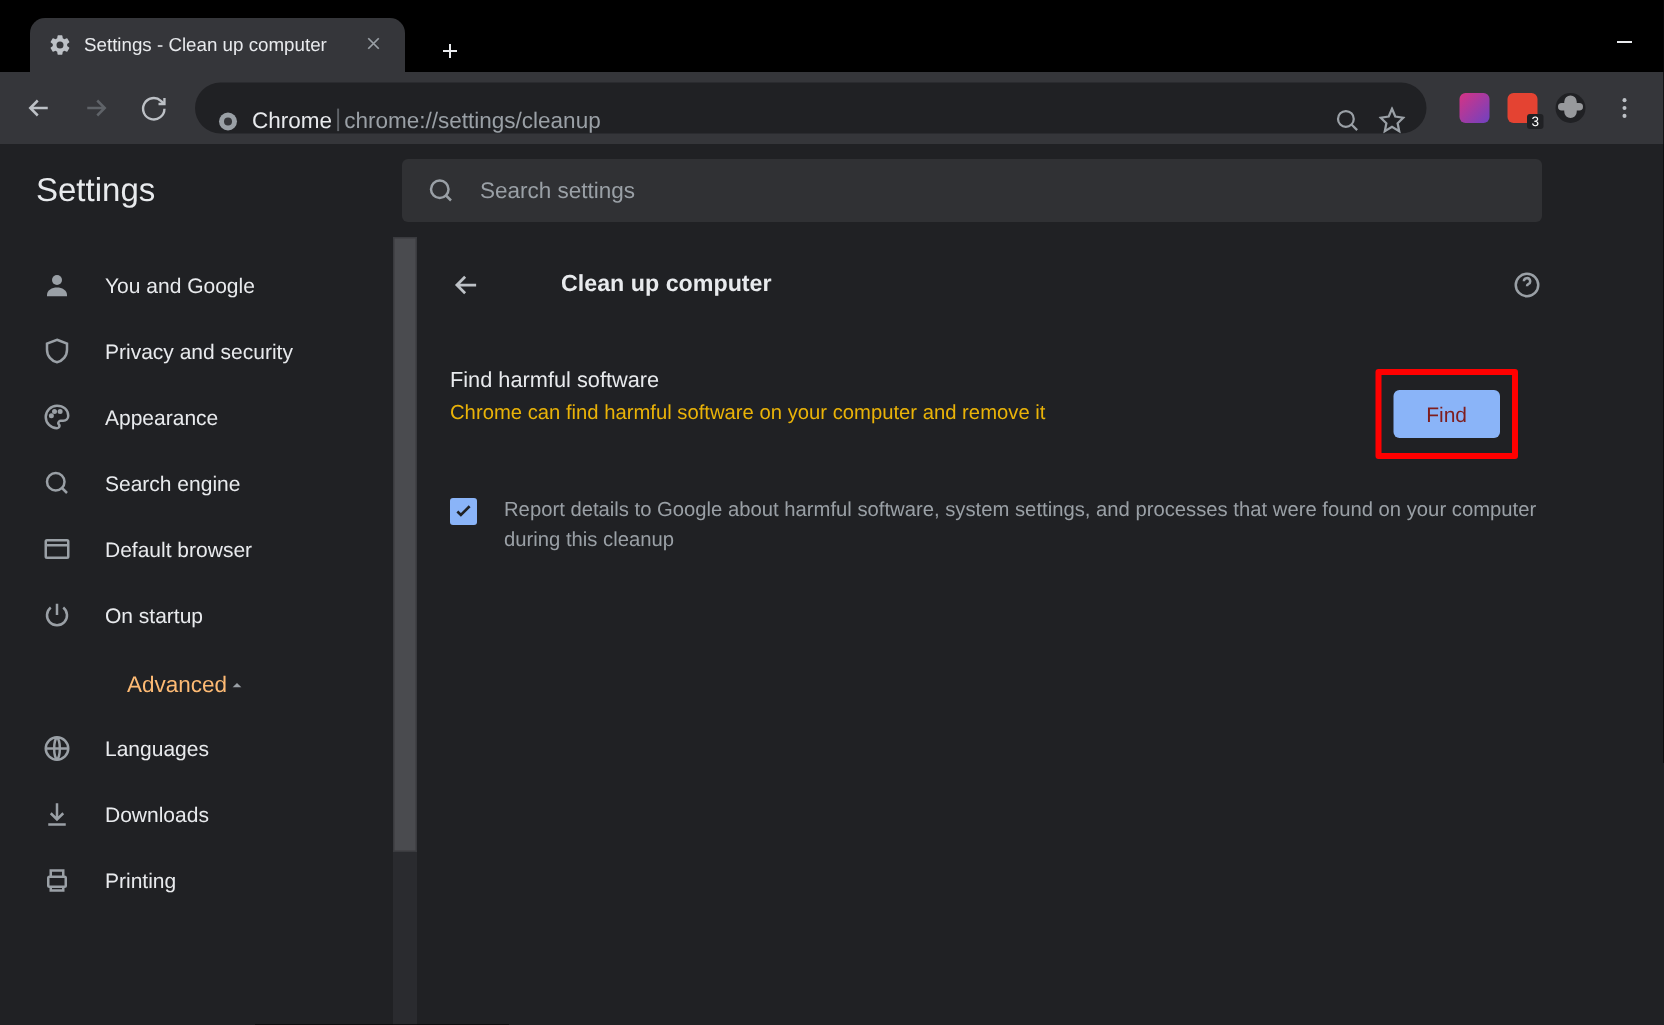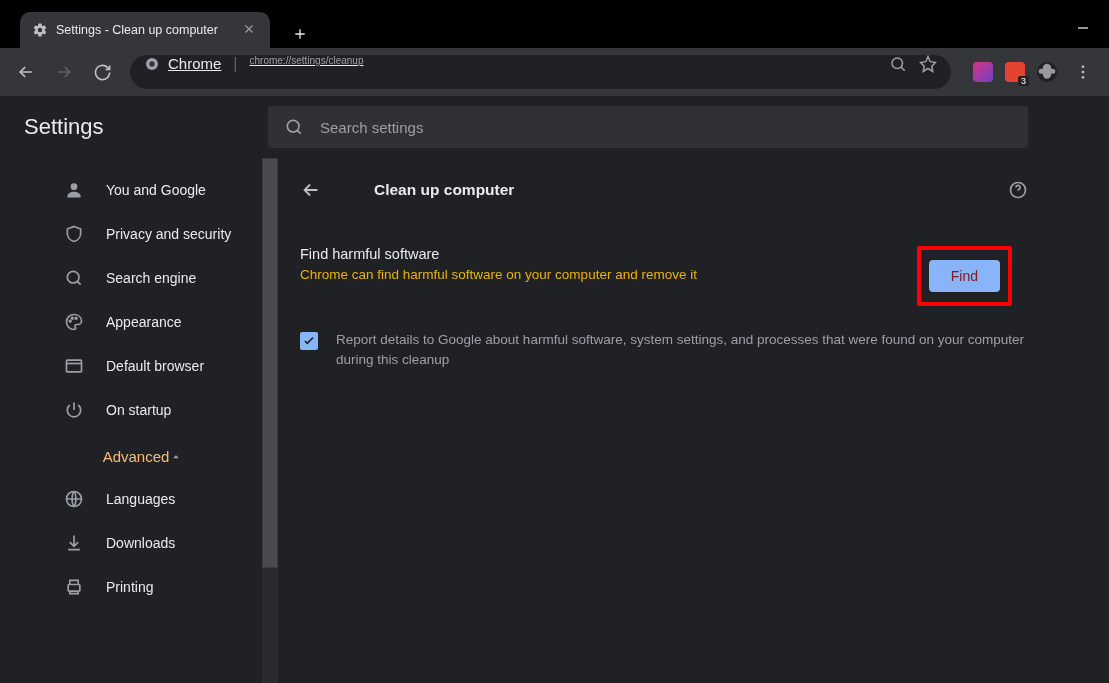--- a/index.html
+++ b/index.html
@@ -12,24 +12,24 @@
   .tab .favicon { width: 16px; height: 16px; color: #bdc1c6; }
   .tab .title { font-size: 12.5px; color: #e8eaed; flex: 1; white-space: nowrap; overflow: hidden; }
   .tab .close { width: 16px; height: 16px; color: #9aa0a6; }
   .newtab { width: 28px; height: 28px; display: flex; align-items: center; justify-content: center; margin-left: 16px; color: #e8eaed; }
   .win-controls { margin-left: auto; display: flex; gap: 24px; padding-right: 12px; padding-bottom: 14px; color: #e8eaed; }
 
   
   .toolbar { height: 48px; background: #35363a; display: flex; align-items: center; padding: 0 10px; gap: 6px; }
   .tbtn { width: 32px; height: 32px; display: flex; align-items: center; justify-content: center; color: #bdc1c6; border-radius: 50%; }
   .tbtn.disabled { color: #5f6368; }
-  .omnibox { flex: 1; height: 34px; background: #202124; border-radius: 17px; display: flex; align-items: flex-start; padding: 0 14px; gap: 10px; margin: 0 6px; text-decoration: underline; }
+  .omnibox { flex: 1; height: 34px; background: #202124; border-radius: 17px; display: flex; align-items: flex-end; padding: 0 14px; margin: 0 6px; }
   .omni-chip { display: flex; align-items: center; gap: 8px; color: #e8eaed; font-size: 15px; }
   .omni-sep { color: #5f6368; font-size: 16px; margin: 0 2px; }
-  .omni-url { color: #9aa0a6; font-size: 10px; }
+  .omni-url { color: #9aa0a6; font-size: 15px; }
   .omni-right { margin-left: auto; display: flex; align-items: center; gap: 12px; color: #9aa0a6; }
   .exts { display: flex; align-items: center; gap: 12px; margin: 0 4px 0 10px; }
   .ext { width: 20px; height: 20px; border-radius: 4px; position: relative; }
   .ext-badge { position: absolute; bottom: -4px; right: -4px; background: #202124; color: #fff; font-size: 9px; padding: 0 3px; border-radius: 2px; }
 
   
   .content { display: flex; height: calc(683px - 48px - 48px); }
 
   
   .page-header { height: 62px; display: flex; align-items: center; }
@@ -38,21 +38,21 @@
   .search-box { flex: 1; height: 42px; background: #303134; border-radius: 4px; display: flex; align-items: center; padding: 0 16px; gap: 16px; color: #9aa0a6; max-width: 760px; }
   .search-box input { background: transparent; border: none; outline: none; color: #e8eaed; font-size: 15px; flex: 1; }
   .search-box input::placeholder { color: #9aa0a6; }
 
   .body-row { display: flex; height: calc(100% - 62px); }
 
   
   .sidebar { width: 278px; background: #202124; position: relative; overflow: hidden; }
   .side-scroll { position: absolute; right: 0; top: 0; width: 16px; height: 100%; background: #2a2b2f; }
   .side-thumb { position: absolute; right: 0; top: 0; width: 16px; height: 78%; background: #4a4b4f; border: 1px solid #3a3b3f; }
-  .side-list { padding-top: 10px; padding-right: 22px; margin-left: 36px; }
+  .side-list { padding-top: 10px; padding-right: 22px; }
   .side-item { display: flex; align-items: center; gap: 22px; height: 44px; padding-left: 28px; color: #e8eaed; font-size: 14px; font-weight: 500; }
   .side-item .ico { width: 20px; color: #9aa0a6; display: flex; align-items: center; justify-content: center; }
   .side-adv { display: flex; align-items: center; justify-content: center; padding: 16px 28px 12px 22px; font-size: 15px; color: #fdba74; }
   .side-adv .chev { color: #9aa0a6; }
 
   
   .main { flex: 1; background: #202124; padding: 0 16px; overflow: hidden; }
   .main-inner { max-width: 740px; margin: 0; }
   .section-head { display: flex; align-items: center; gap: 20px; height: 64px; padding: 0 6px; }
   .section-head .back { color: #bdc1c6; }
@@ -198,36 +198,36 @@
             <span class="ico">
                 <svg viewBox="0 0 24 24" width="20" height="20" fill="none" stroke="currentColor" stroke-width="2">
                   <path d="M12 3l8 3v5c0 5-3.5 9-8 10-4.5-1-8-5-8-10V6l8-3Z"></path>
                 </svg>
               </span>
             <span>Privacy and security</span>
           </div>
           <div class="side-item">
             <span class="ico">
                 <svg viewBox="0 0 24 24" width="20" height="20" fill="none" stroke="currentColor" stroke-width="2">
-                  <circle cx="11" cy="11" r="7"></circle>
-                  <path d="m20 20-4-4"></path>
-                </svg>
-              </span>
-            <span>Search engine</span>
-          </div>
-          <div class="side-item">
-            <span class="ico">
-                <svg viewBox="0 0 24 24" width="20" height="20" fill="none" stroke="currentColor" stroke-width="2">
                   <path d="M12 3a9 9 0 1 0 0 18c1 0 2-1 2-2s-1-1-1-2 1-2 2-2h2a4 4 0 0 0 4-4c0-5-4-8-9-8Z"></path>
                   <circle cx="7.5" cy="11" r="1" fill="currentColor"></circle>
                   <circle cx="10" cy="7.5" r="1" fill="currentColor"></circle>
                   <circle cx="14.5" cy="7.5" r="1" fill="currentColor"></circle>
                 </svg>
               </span>
             <span>Appearance</span>
+          </div>
+          <div class="side-item">
+            <span class="ico">
+                <svg viewBox="0 0 24 24" width="20" height="20" fill="none" stroke="currentColor" stroke-width="2">
+                  <circle cx="11" cy="11" r="7"></circle>
+                  <path d="m20 20-4-4"></path>
+                </svg>
+              </span>
+            <span>Search engine</span>
           </div>
           <div class="side-item">
             <span class="ico">
                 <svg viewBox="0 0 24 24" width="20" height="20" fill="none" stroke="currentColor" stroke-width="2">
                   <rect x="3" y="5" width="18" height="14" rx="1"></rect>
                   <path d="M3 9h18"></path>
                 </svg>
               </span>
             <span>Default browser</span>
           </div>

